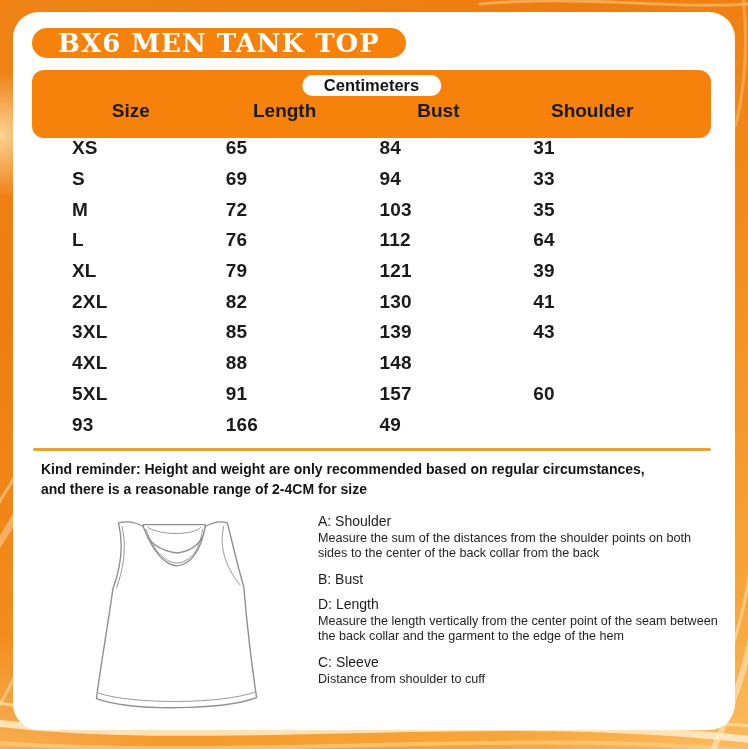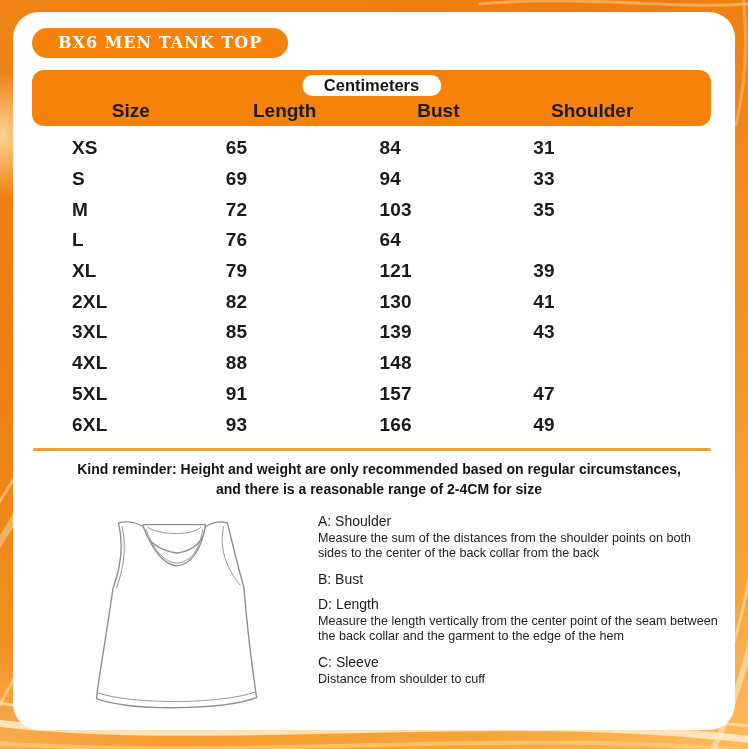--- a/index.html
+++ b/index.html
@@ -13,25 +13,25 @@
       linear-gradient(152deg,#ef8316 0%,#ee7d10 28%,#f28c1e 55%,#f59f33 78%,#f9ab40 100%);
   }
   .bg-swirls{position:absolute;inset:0;z-index:0;pointer-events:none;}
   .card{
     position:absolute;left:13px;top:12px;width:722px;height:718px;
     background:#ffffff;border-radius:26px;z-index:1;
   }
   .title-pill{
     position:absolute;left:19px;top:16px;height:30px;line-height:30px;
     background:#F6820C;color:#ffffff;border-radius:16px;
-    font-family:"DejaVu Serif", serif;font-weight:bold;font-size:16px;
+    font-family:"DejaVu Serif", serif;font-weight:bold;font-size:26px;
     letter-spacing:1px;padding:0 26px;white-space:nowrap;
   }
   .thead{
-    position:absolute;left:19px;top:58px;width:679px;height:56px;
+    position:absolute;left:19px;top:58px;width:679px;height:68px;
     background:#F6820C;border-radius:12px;
   }
   .cm-pill{
     position:absolute;left:50%;top:5px;transform:translateX(-50%);
     background:#ffffff;border-radius:11px;height:21px;line-height:21px;
     padding:0 22px;font-size:16.5px;font-weight:bold;color:#151515;white-space:nowrap;
   }
   .grid4{
     display:grid;grid-template-columns:repeat(4,1fr);
     padding-left:40px;padding-right:60px;gap:36px;
@@ -39,21 +39,21 @@
   .cols{position:absolute;left:0;right:0;top:30px;}
   .cols span{text-align:center;font-size:19px;font-weight:bold;}
   .rows{position:absolute;left:19px;top:121px;width:679px;}
   .trow{height:30.7px;align-items:center;}
   .trow span{text-align:left;font-size:19px;font-weight:bold;letter-spacing:.2px;}
   .divider{
     position:absolute;left:20px;top:436px;width:678px;height:3px;
     background:#E8A23C;border-radius:2px;
   }
   .reminder{
-    position:absolute;left:36px;right:26px;top:447px;text-align:center;
+    position:absolute;left:28px;right:26px;top:447px;text-align:left;
     font-size:14px;font-weight:bold;line-height:1.45;color:#141414;
   }
   .tank-wrap{position:absolute;left:78px;top:509px;width:172px;height:194px;}
   .guide{position:absolute;left:305px;top:501px;width:402px;}
   .guide-item{margin-bottom:9px;}
   .guide-label{font-size:14px;font-weight:normal;line-height:1.2;}
   .guide-desc{font-size:12.6px;line-height:1.22;margin-top:1px;color:#1f1f1f;}
 </style>
 </head>
 <body>
@@ -109,20 +109,21 @@
   <div class="trow grid4">
     <span>M</span>
     <span>72</span>
     <span>103</span>
     <span>35</span>
   </div>
 
   <div class="trow grid4">
     <span>L</span>
     <span>76</span>
+    <span>112</span>
     <span>64</span>
   </div>
 
   <div class="trow grid4">
     <span>XL</span>
     <span>79</span>
     <span>121</span>
     <span>39</span>
   </div>
 
@@ -143,25 +144,24 @@
   <div class="trow grid4">
     <span>4XL</span>
     <span>88</span>
     <span>148</span>
   </div>
 
   <div class="trow grid4">
     <span>5XL</span>
     <span>91</span>
     <span>157</span>
-    <span>47</span>
-  </div>
-
-  <div class="trow grid4">
-    <span>6XL</span>
+    <span>60</span>
+  </div>
+
+  <div class="trow grid4">
     <span>93</span>
     <span>166</span>
     <span>49</span>
   </div>
 </div>
 
   <div class="divider"></div>
 
   <div class="reminder">
     <div>Kind reminder: Height and weight are only recommended based on regular circumstances,</div>

